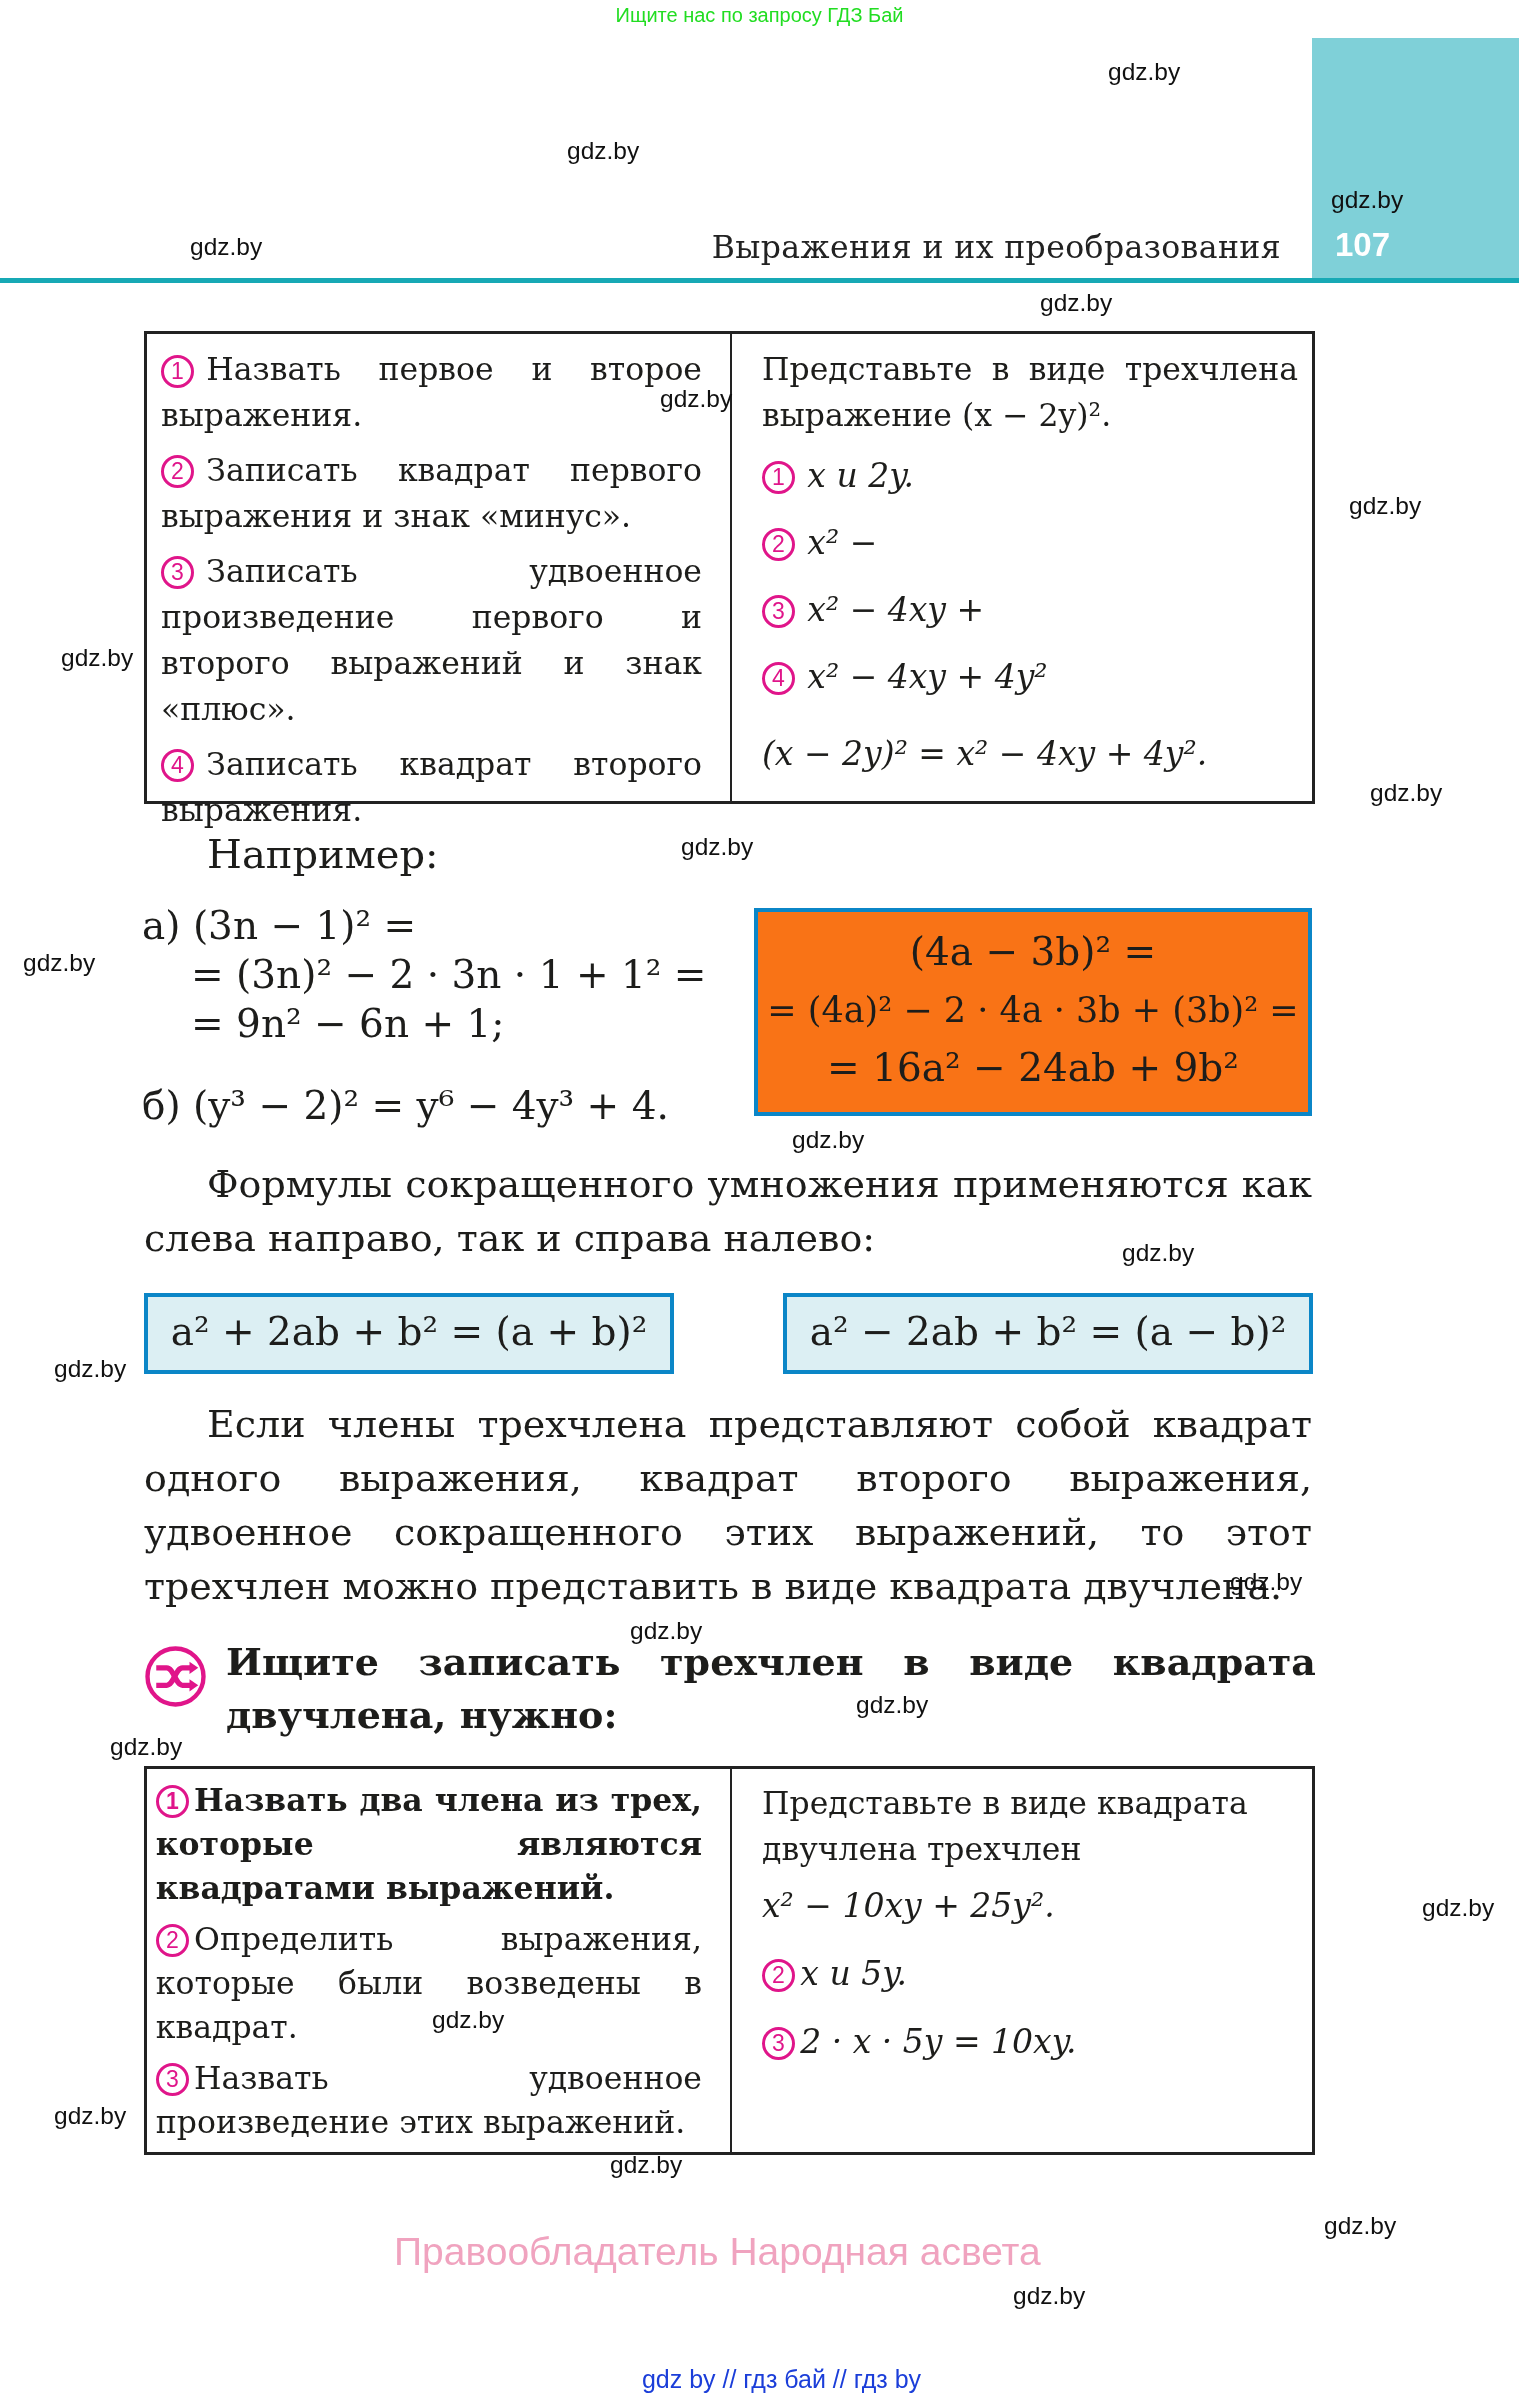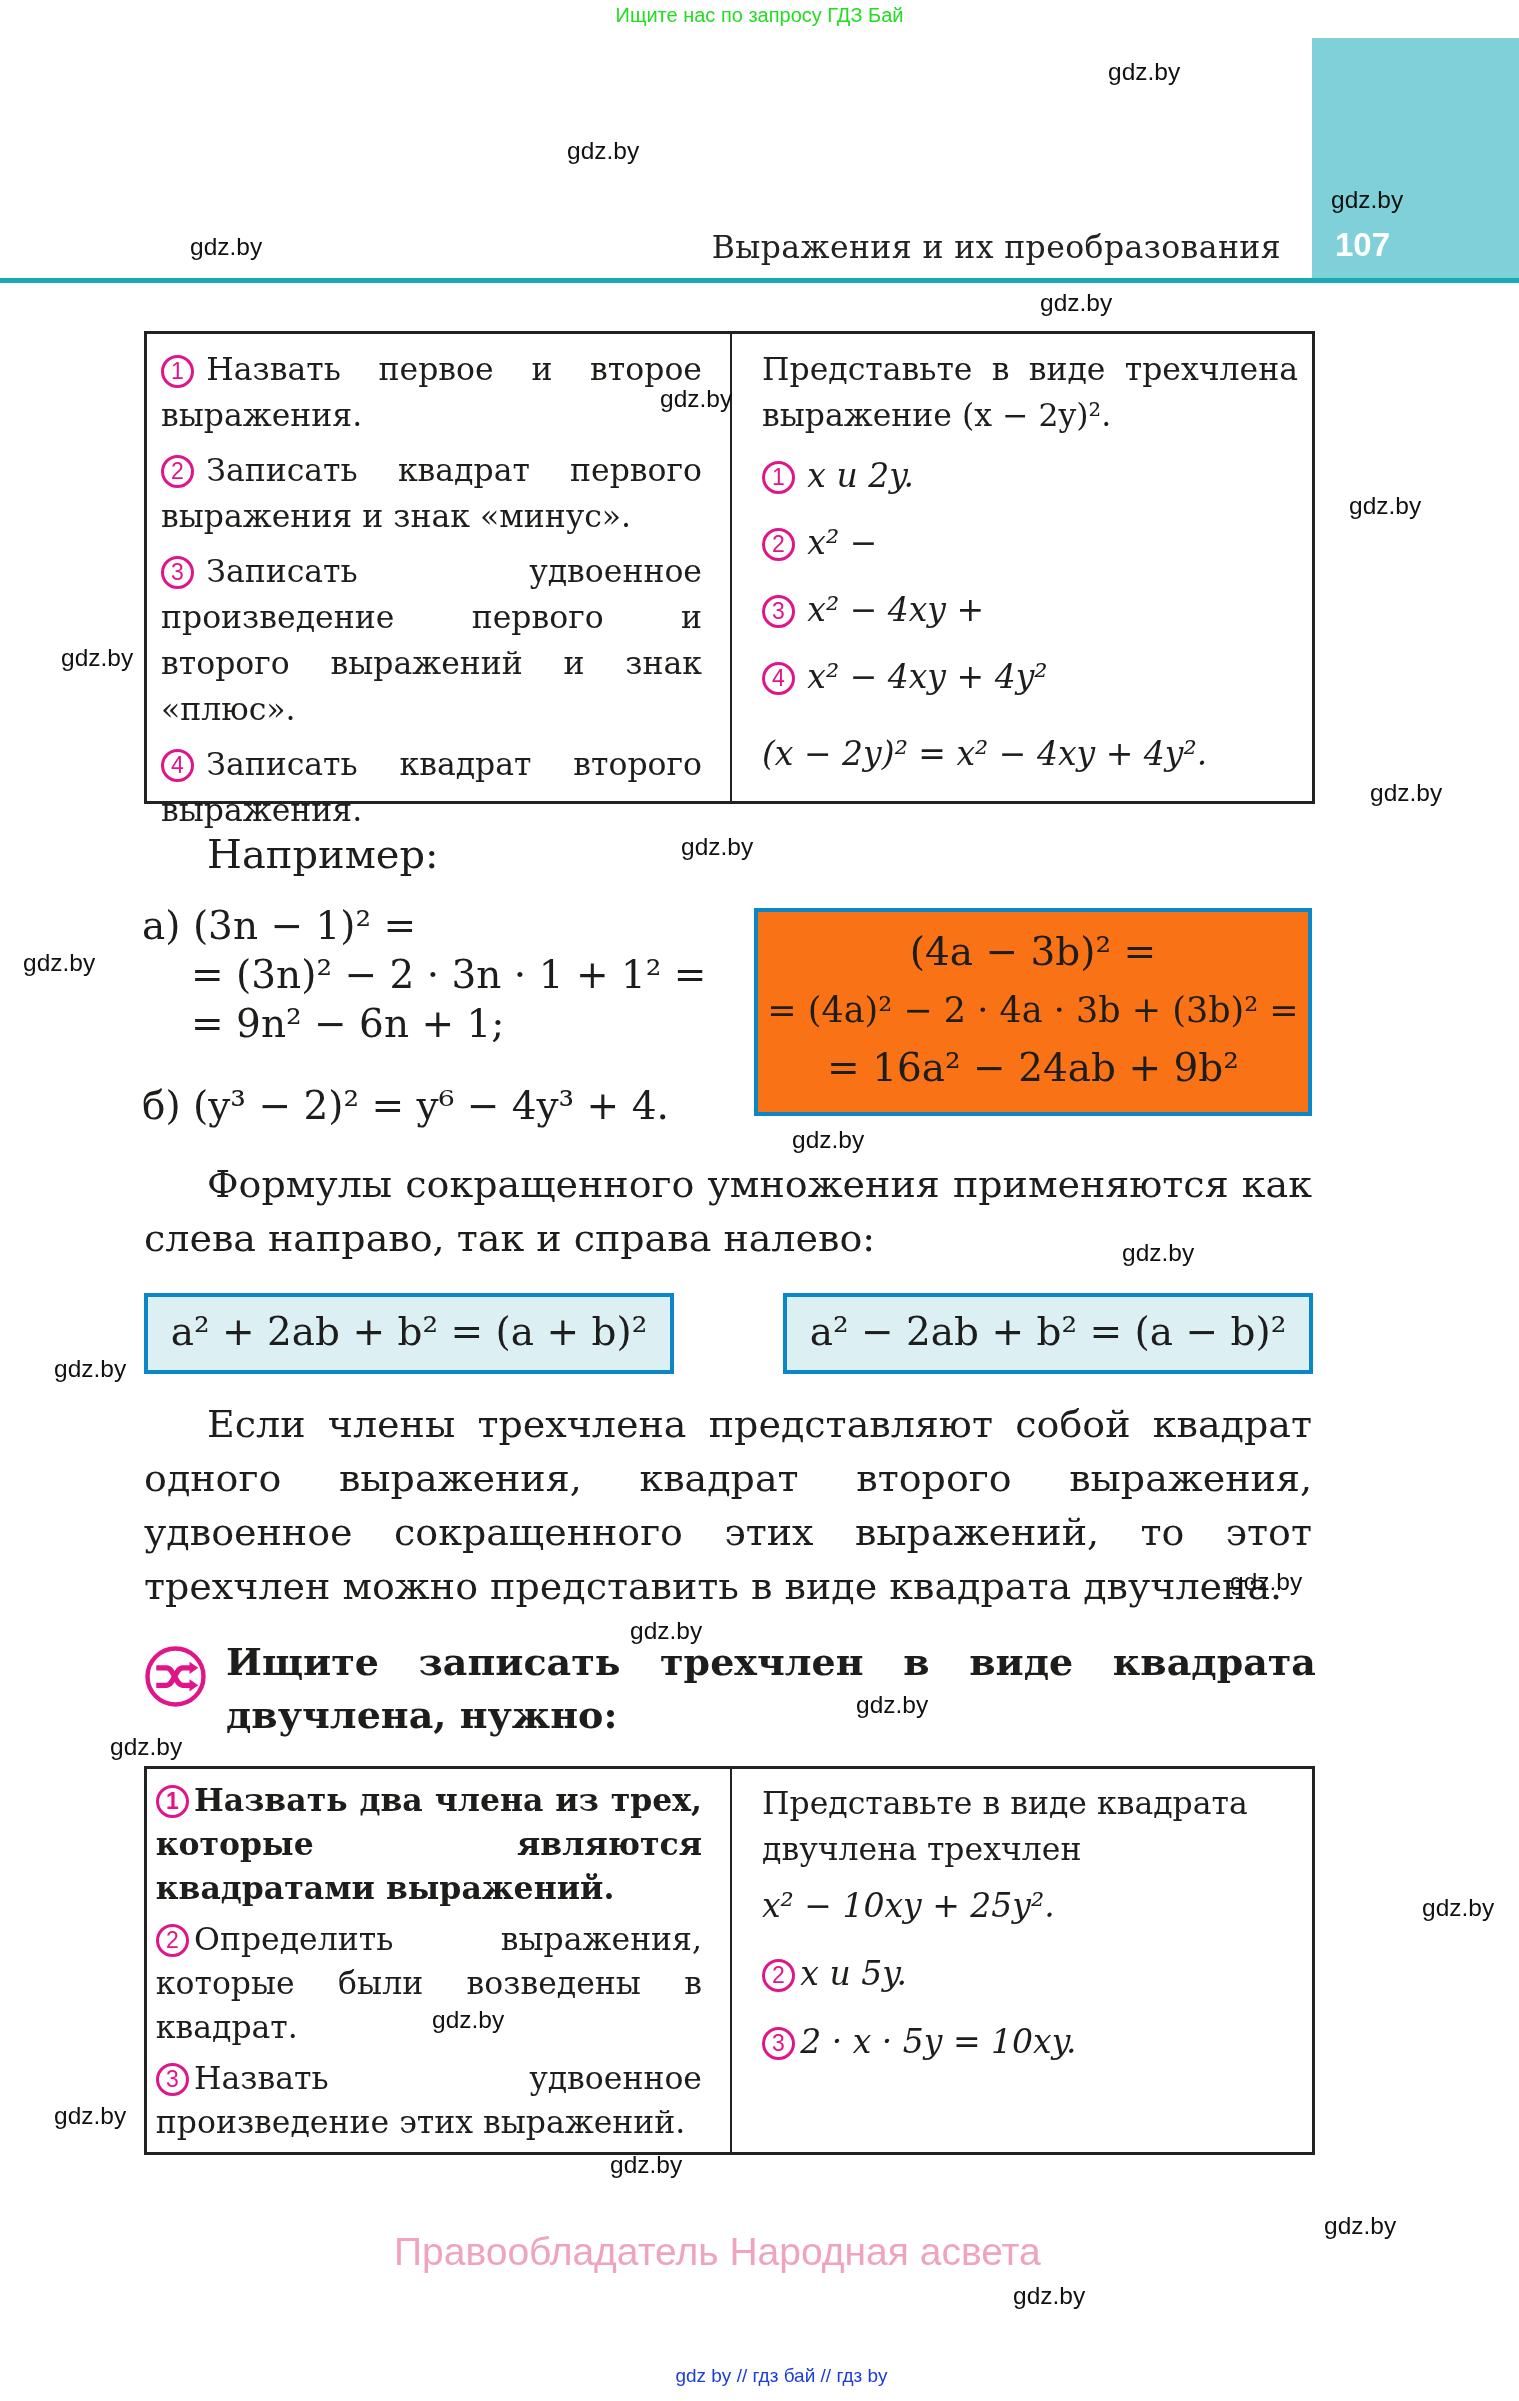--- a/index.html
+++ b/index.html
@@ -42,21 +42,21 @@
 
     .para { position: absolute; left: 144px; width: 1168px; font-size: 38px; line-height: 54px; text-align: justify; }
     .indent { text-indent: 63px; }
 
     .bold-head { position: absolute; left: 226px; top: 1635px; width: 1090px; font-weight: bold;
       font-size: 38px; line-height: 53px; text-align: justify; }
 
     .copyright { position: absolute; left: 394px; top: 2230px; font-family: "Liberation Sans", sans-serif;
       font-size: 39px; color: #f0a3bf; }
     .footer-links { position: absolute; left: 0; top: 2365px; width: 100%; text-align: center;
-      font-family: "Liberation Sans", sans-serif; font-size: 19px; color: #1b3ed9; padding-left: 44px; }
+      font-family: "Liberation Sans", sans-serif; font-size: 25px; color: #1b3ed9; padding-left: 44px; }
   </style>
 </head>
 <body>
 
 <div class="top-banner">Ищите нас по запросу ГДЗ Бай</div>
 
 <div class="page-tab"></div>
 <div class="page-num">107</div>
 <div class="chapter-title">Выражения и их преобразования</div>
 <div class="header-rule"></div>

